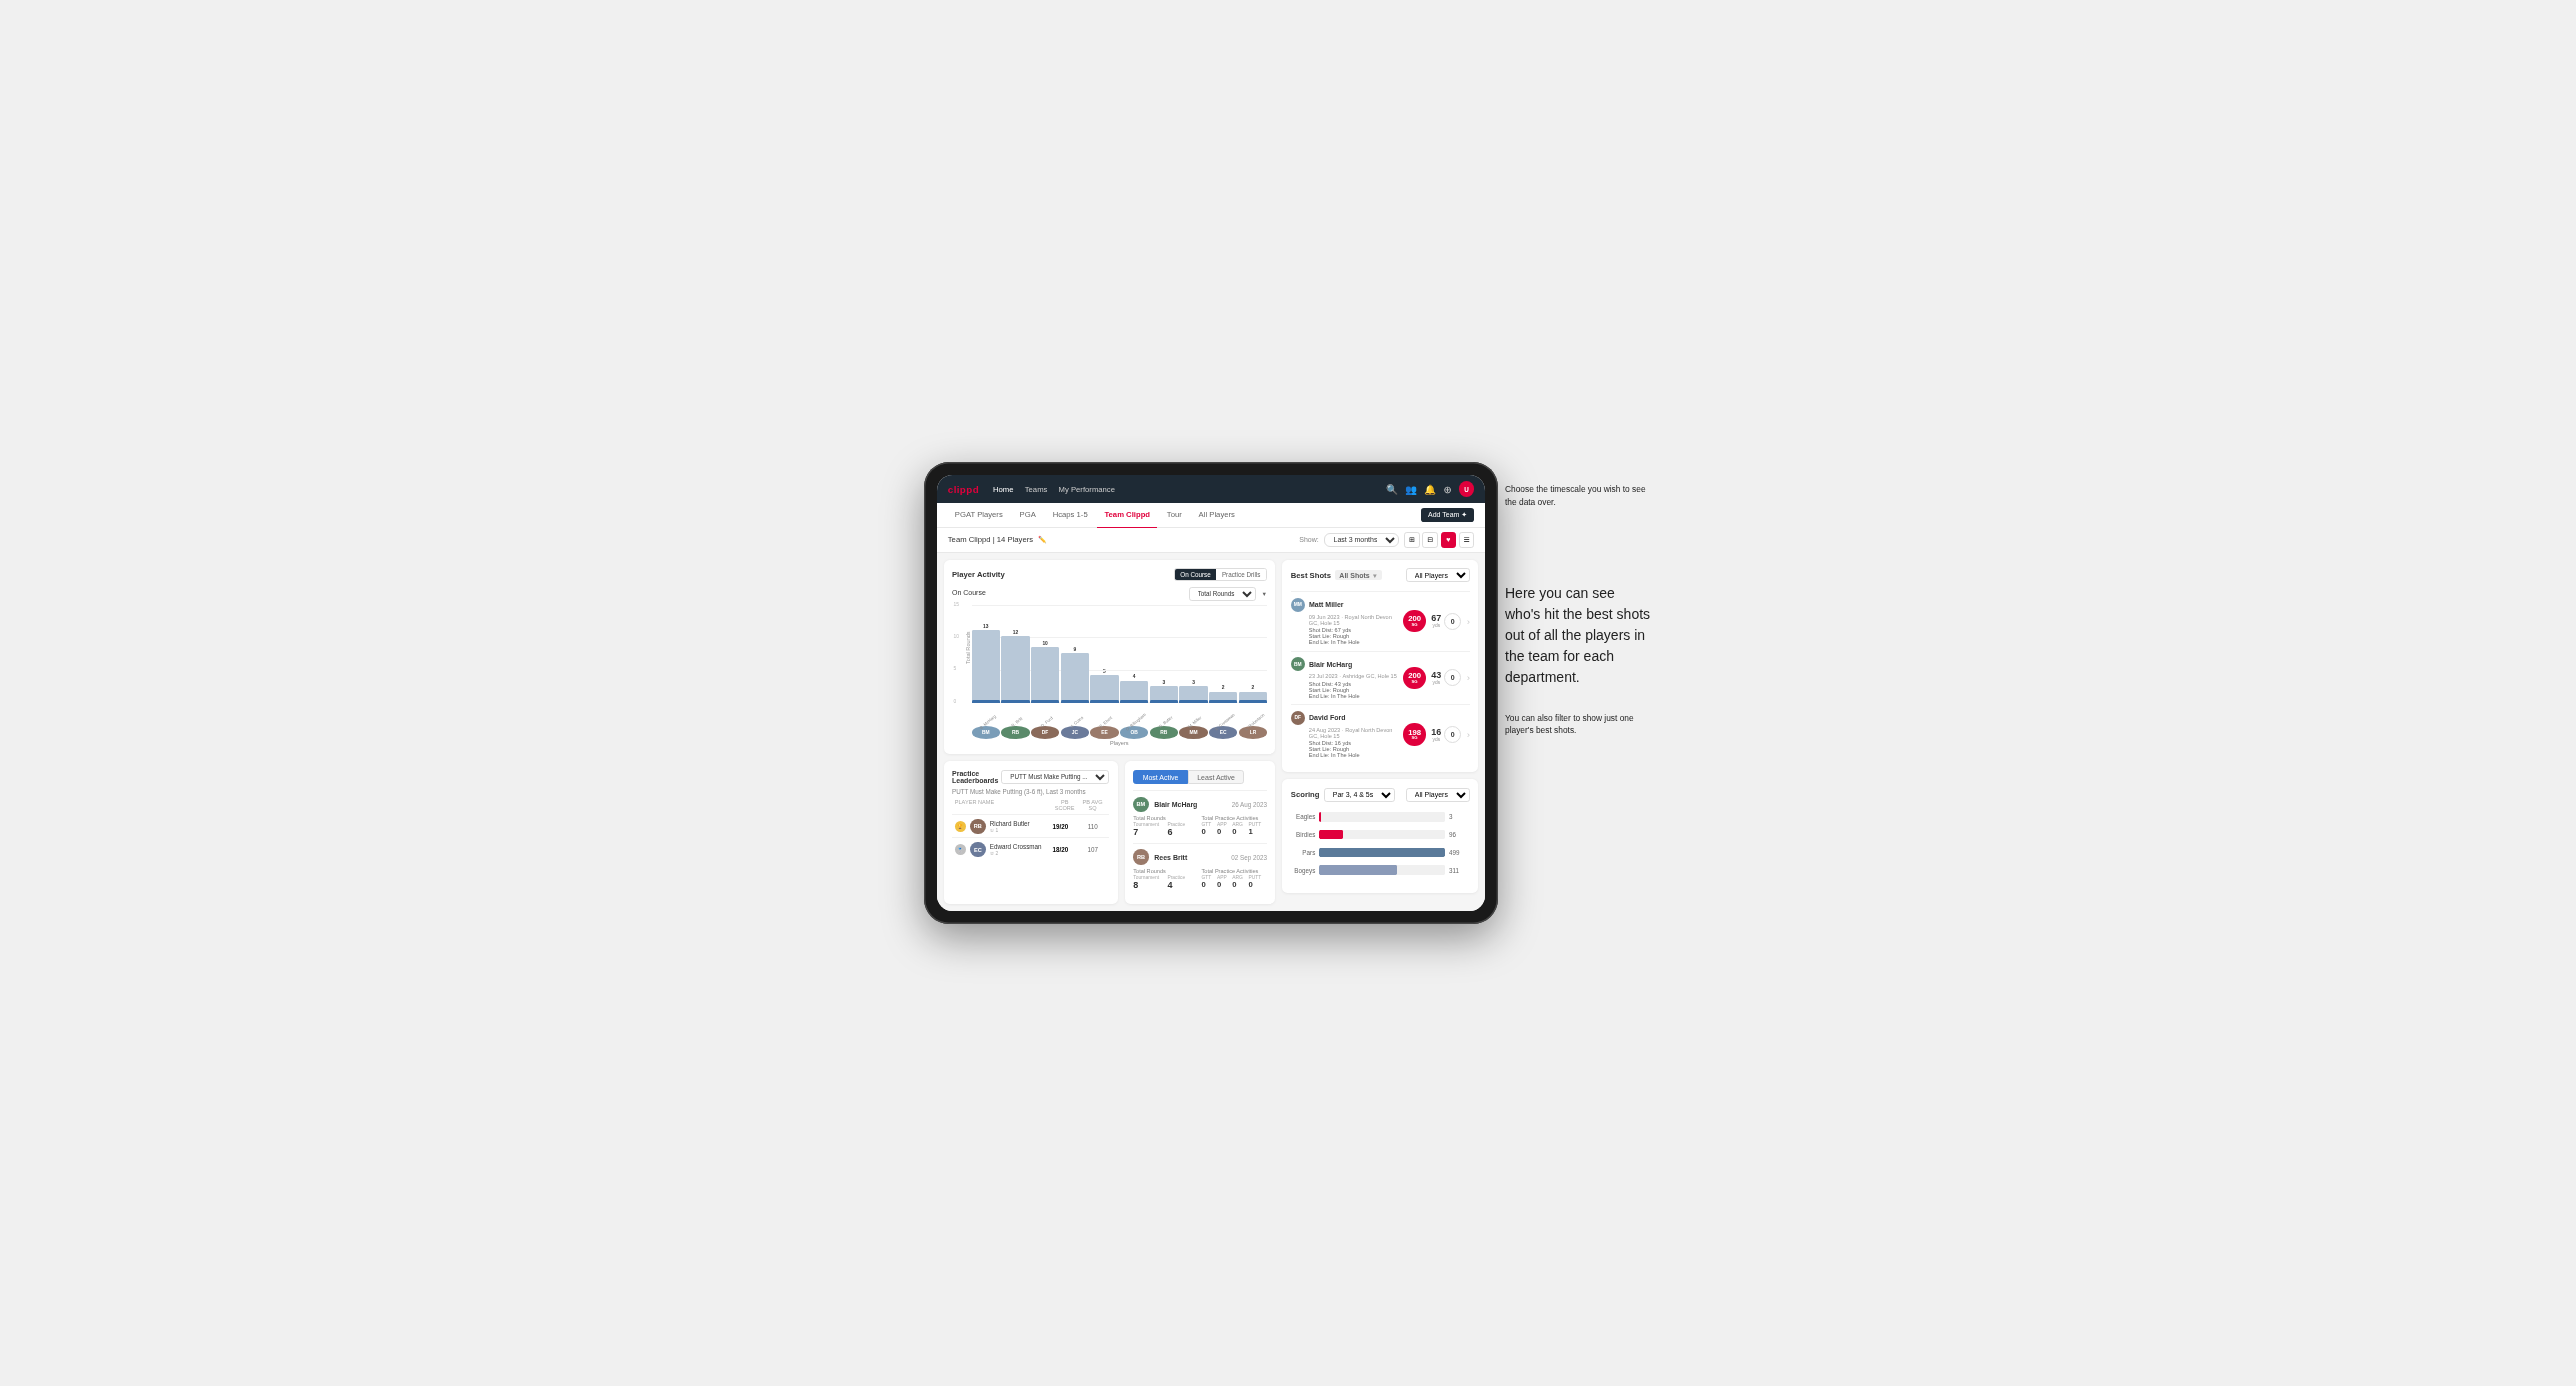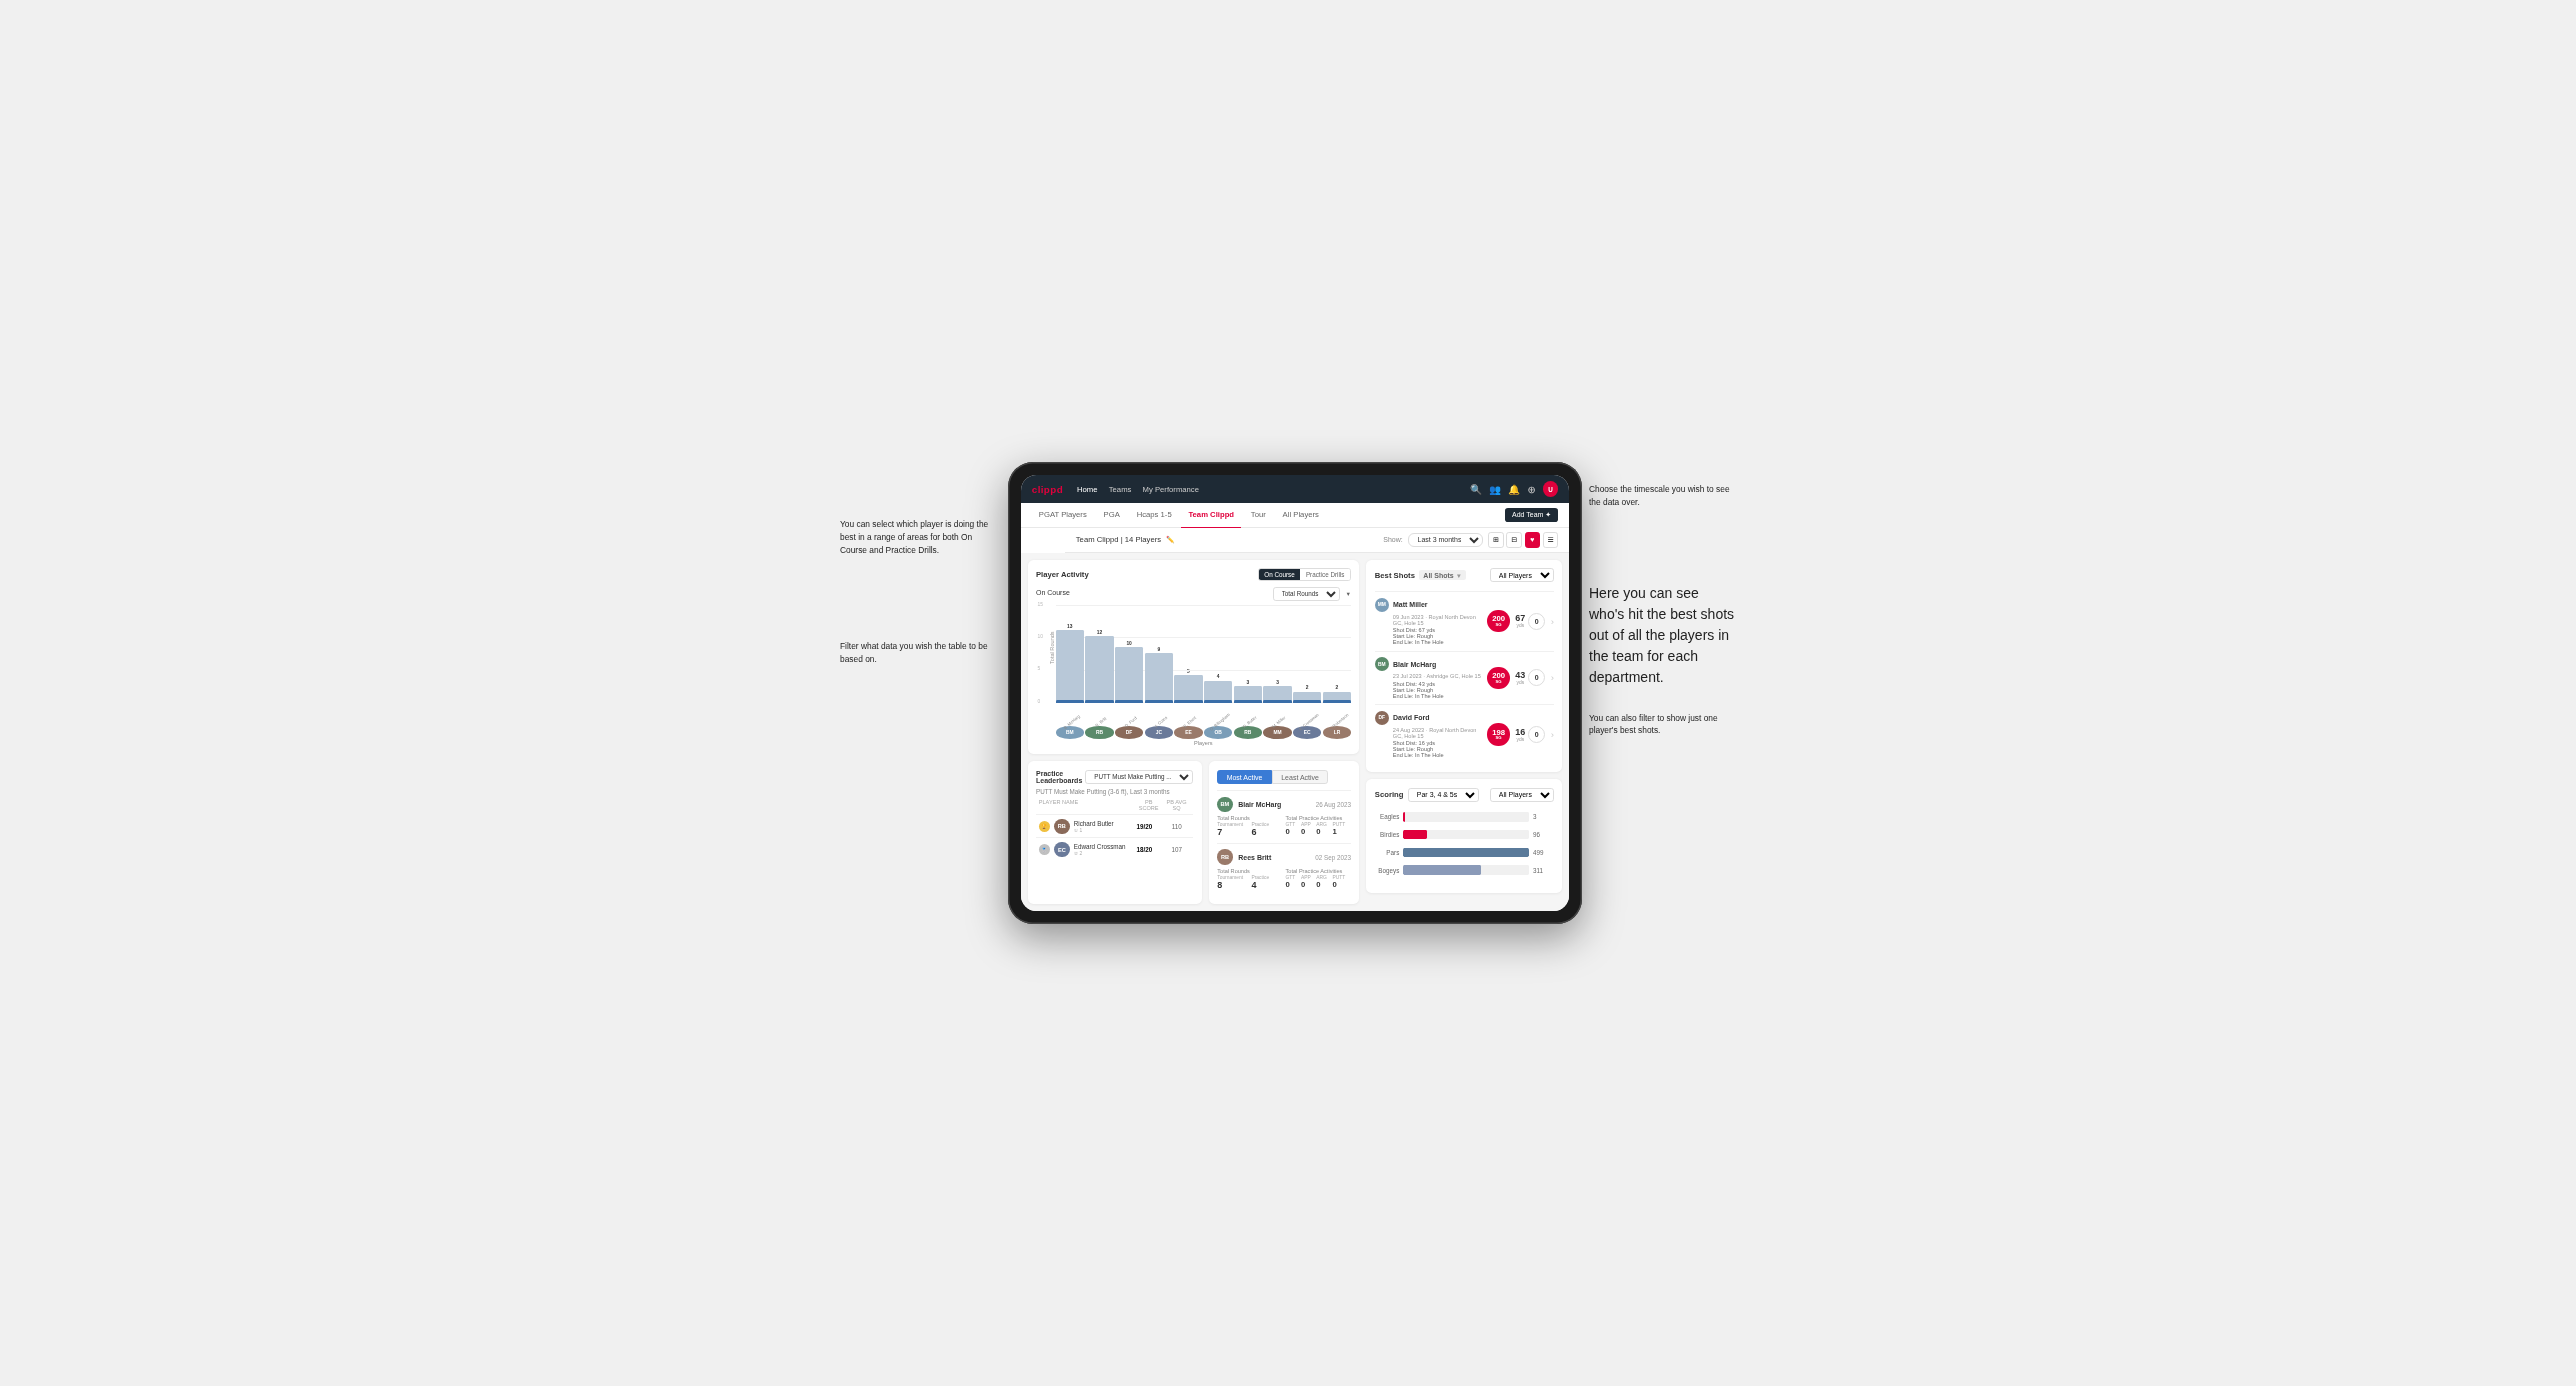--- a/index.html
+++ b/index.html
@@ -118,21 +118,20 @@
     }
 
     
     .team-bar {
       background: #fff;
       border-bottom: 0.7px solid #e8e8e8;
       display: flex;
       align-items: center;
       padding: 4.2px 11.2px;
       gap: 5.6px;
-      margin-left: 44px;
     }
     .team-bar-title {
       font-size: 7.7px;
       color: #333;
       font-weight: 500;
     }
     .team-bar-right {
       margin-left: auto;
       display: flex;
       align-items: center;
@@ -693,28 +692,20 @@
       align-items: center;
     }
   </style>
 </head>
 <body>
 
 <div class="outer-wrapper">
 
   <div style="position:relative; display:flex; align-items:flex-start; gap:0;">
 
-    <div style="width:168px; padding-top:56px; padding-right:7px;">
-      <div style="font-size:8.4px; line-height:1.5; color:#222; margin-bottom:42px;">
-        You can select which player is doing the best in a range of areas for both On Course and Practice Drills.
-      </div>
-      <div style="font-size:8.4px; line-height:1.5; color:#222; margin-top:84px;">
-        Filter what data you wish the table to be based on.
-      </div>
-    </div>
 
     <div class="tablet-frame">
       <div class="tablet-screen">
 
         <div class="top-nav">
           <span class="nav-logo">clippd</span>
           <div class="nav-links">
             <a class="nav-link active">Home</a>
             <a class="nav-link">Teams</a>
             <a class="nav-link">My Performance</a>

